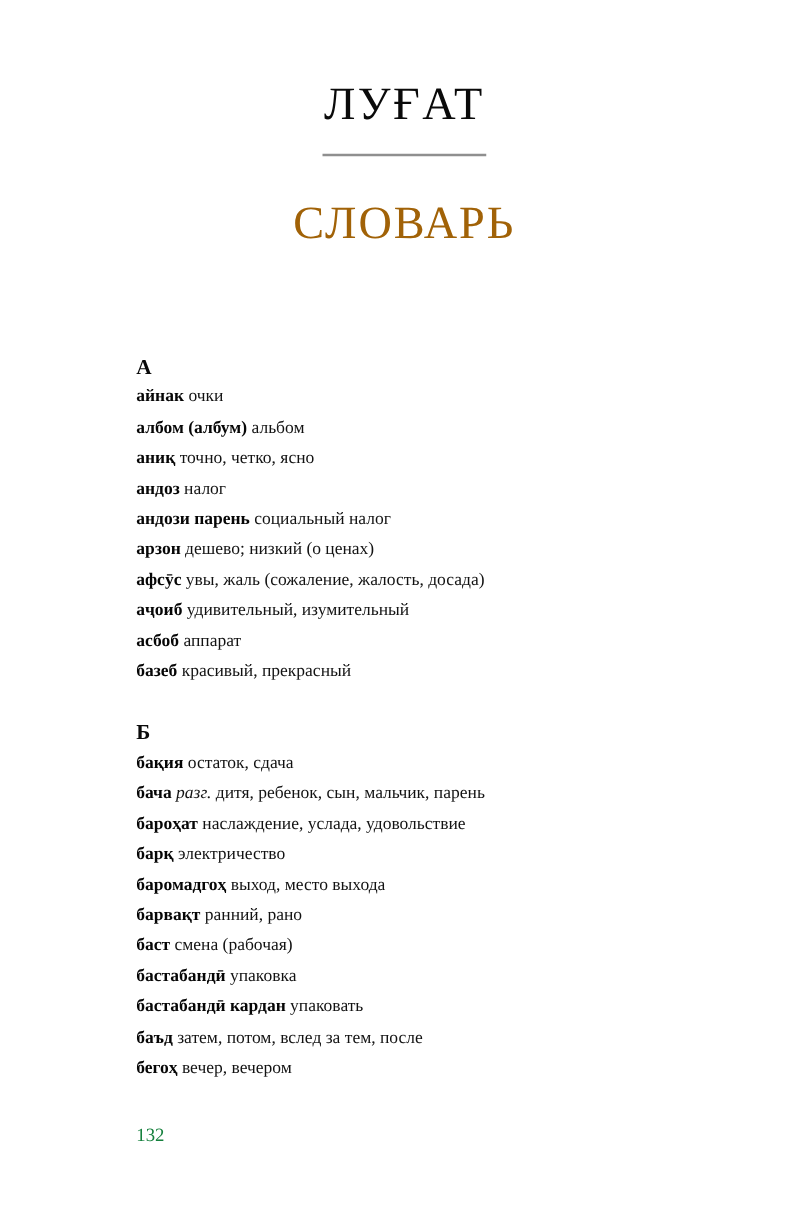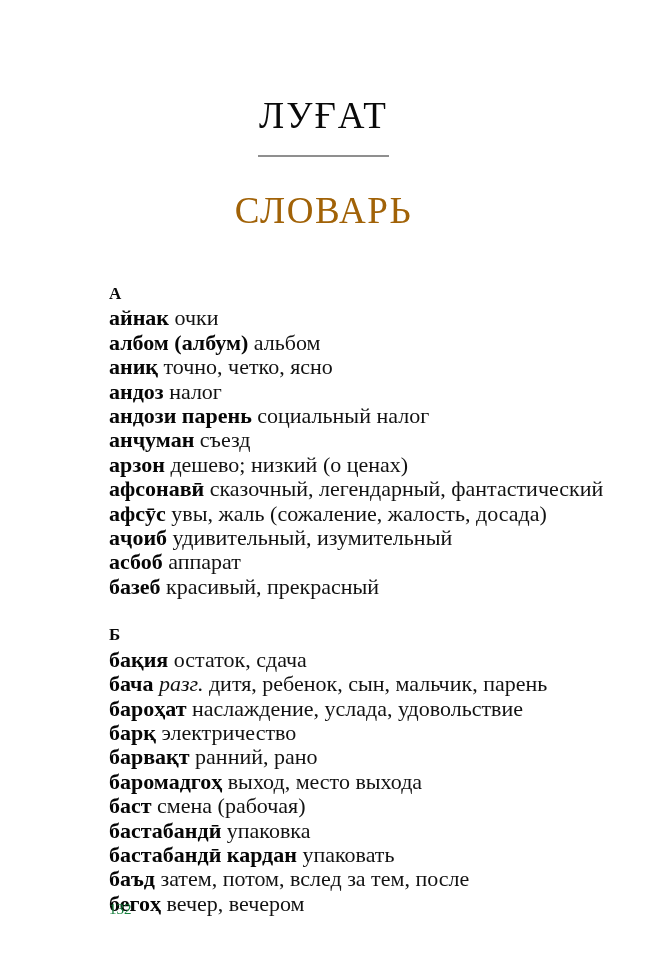--- a/index.html
+++ b/index.html
@@ -30,21 +30,20 @@
     width: 647px;
     text-align: center;
   }
   .title-main {
     font-size: 37px;
     letter-spacing: 2.0px;
     line-height: 44px;
     font-weight: 400;
     color: #0a0a0a;
     white-space: nowrap;
-    margin-top: 32px;
   }
   .rule-wrap {
     width: 647px;
     text-align: center;
     margin-top: 17px;
     margin-bottom: 16px;
     line-height: 0;
   }
   .rule {
     display: inline-block;
@@ -76,21 +75,21 @@
   .section + .section {
     margin-top: 24px;
   }
   .section-letter {
     font-size: 17px;
     line-height: 24.4px;
     font-weight: 700;
     color: #0a0a0a;
   }
   .entry {
-    font-size: 22px;
+    font-size: 14px;
     line-height: 24.4px;
     color: #121212;
     white-space: nowrap;
   }
   .headword {
     font-weight: 700;
     color: #060606;
   }
   .label-italic {
     font-style: italic;
@@ -127,36 +126,34 @@
   </div>
 
   <div class="glossary" id="glossary-root">
       <div class="section">
         <div class="section-letter">А</div>
         <div class="entry"><span class="headword">айнак</span><span class="sp"> </span><span class="gloss">очки</span></div>
         <div class="entry"><span class="headword">албом (албум)</span><span class="sp"> </span><span class="gloss">альбом</span></div>
         <div class="entry"><span class="headword">аниқ</span><span class="sp"> </span><span class="gloss">точно, четко, ясно</span></div>
         <div class="entry"><span class="headword">андоз</span><span class="sp"> </span><span class="gloss">налог</span></div>
         <div class="entry"><span class="headword">андози парень</span><span class="sp"> </span><span class="gloss">социальный налог</span></div>
-        <div class="entry"><span class="headword">анҷуман</span><span class="sp"> </span><span class="gloss">съезд</span></div>
         <div class="entry"><span class="headword">арзон</span><span class="sp"> </span><span class="gloss">дешево; низкий (о ценах)</span></div>
-        <div class="entry"><span class="headword">афсонавӣ</span><span class="sp"> </span><span class="gloss">сказочный, легендарный, фантастический</span></div>
         <div class="entry"><span class="headword">афсӯс</span><span class="sp"> </span><span class="gloss">увы, жаль (сожаление, жалость, досада)</span></div>
         <div class="entry"><span class="headword">аҷоиб</span><span class="sp"> </span><span class="gloss">удивительный, изумительный</span></div>
         <div class="entry"><span class="headword">асбоб</span><span class="sp"> </span><span class="gloss">аппарат</span></div>
         <div class="entry"><span class="headword">базеб</span><span class="sp"> </span><span class="gloss">красивый, прекрасный</span></div>
       </div>
       <div class="section">
         <div class="section-letter">Б</div>
         <div class="entry"><span class="headword">бақия</span><span class="sp"> </span><span class="gloss">остаток, сдача</span></div>
         <div class="entry"><span class="headword">бача</span><span class="sp"> </span><span class="label-italic">разг.</span><span class="sp"> </span><span class="gloss">дитя, ребенок, сын, мальчик, парень</span></div>
         <div class="entry"><span class="headword">бароҳат</span><span class="sp"> </span><span class="gloss">наслаждение, услада, удовольствие</span></div>
         <div class="entry"><span class="headword">барқ</span><span class="sp"> </span><span class="gloss">электричество</span></div>
+        <div class="entry"><span class="headword">баромадгоҳ</span><span class="sp"> </span><span class="gloss">выход, место выхода</span></div>
         <div class="entry"><span class="headword">барвақт</span><span class="sp"> </span><span class="gloss">ранний, рано</span></div>
-        <div class="entry"><span class="headword">баромадгоҳ</span><span class="sp"> </span><span class="gloss">выход, место выхода</span></div>
         <div class="entry"><span class="headword">баст</span><span class="sp"> </span><span class="gloss">смена (рабочая)</span></div>
         <div class="entry"><span class="headword">бастабандӣ</span><span class="sp"> </span><span class="gloss">упаковка</span></div>
         <div class="entry"><span class="headword">бастабандӣ кардан</span><span class="sp"> </span><span class="gloss">упаковать</span></div>
         <div class="entry"><span class="headword">баъд</span><span class="sp"> </span><span class="gloss">затем, потом, вслед за тем, после</span></div>
         <div class="entry"><span class="headword">бегоҳ</span><span class="sp"> </span><span class="gloss">вечер, вечером</span></div>
       </div>
     </div>
 
   <div class="folio">132</div>
 

